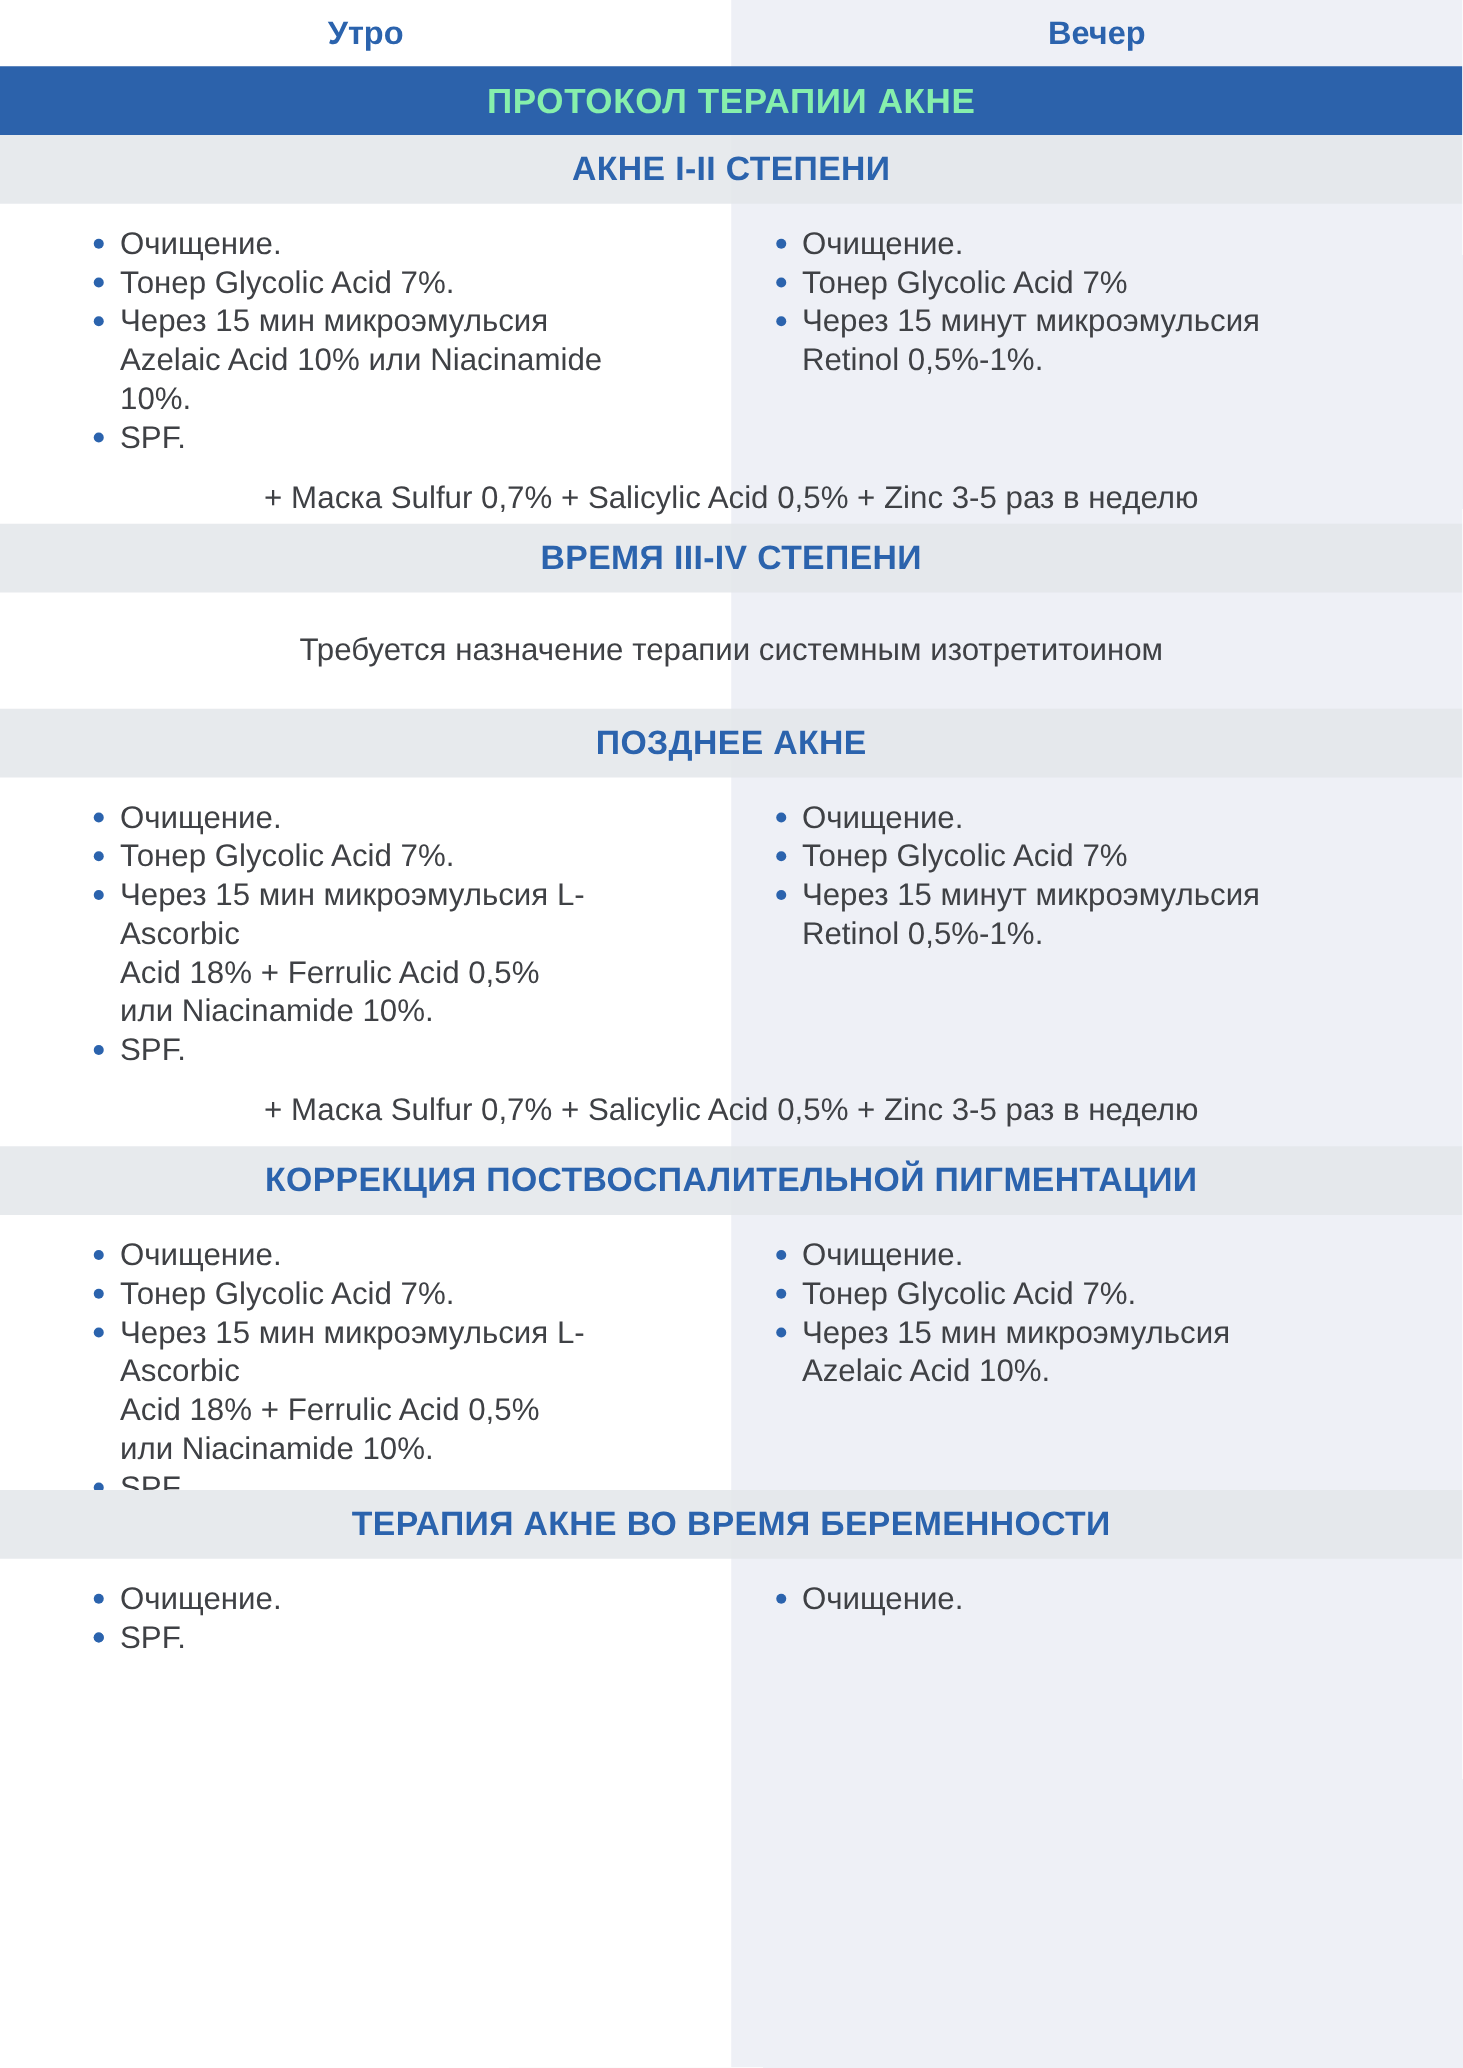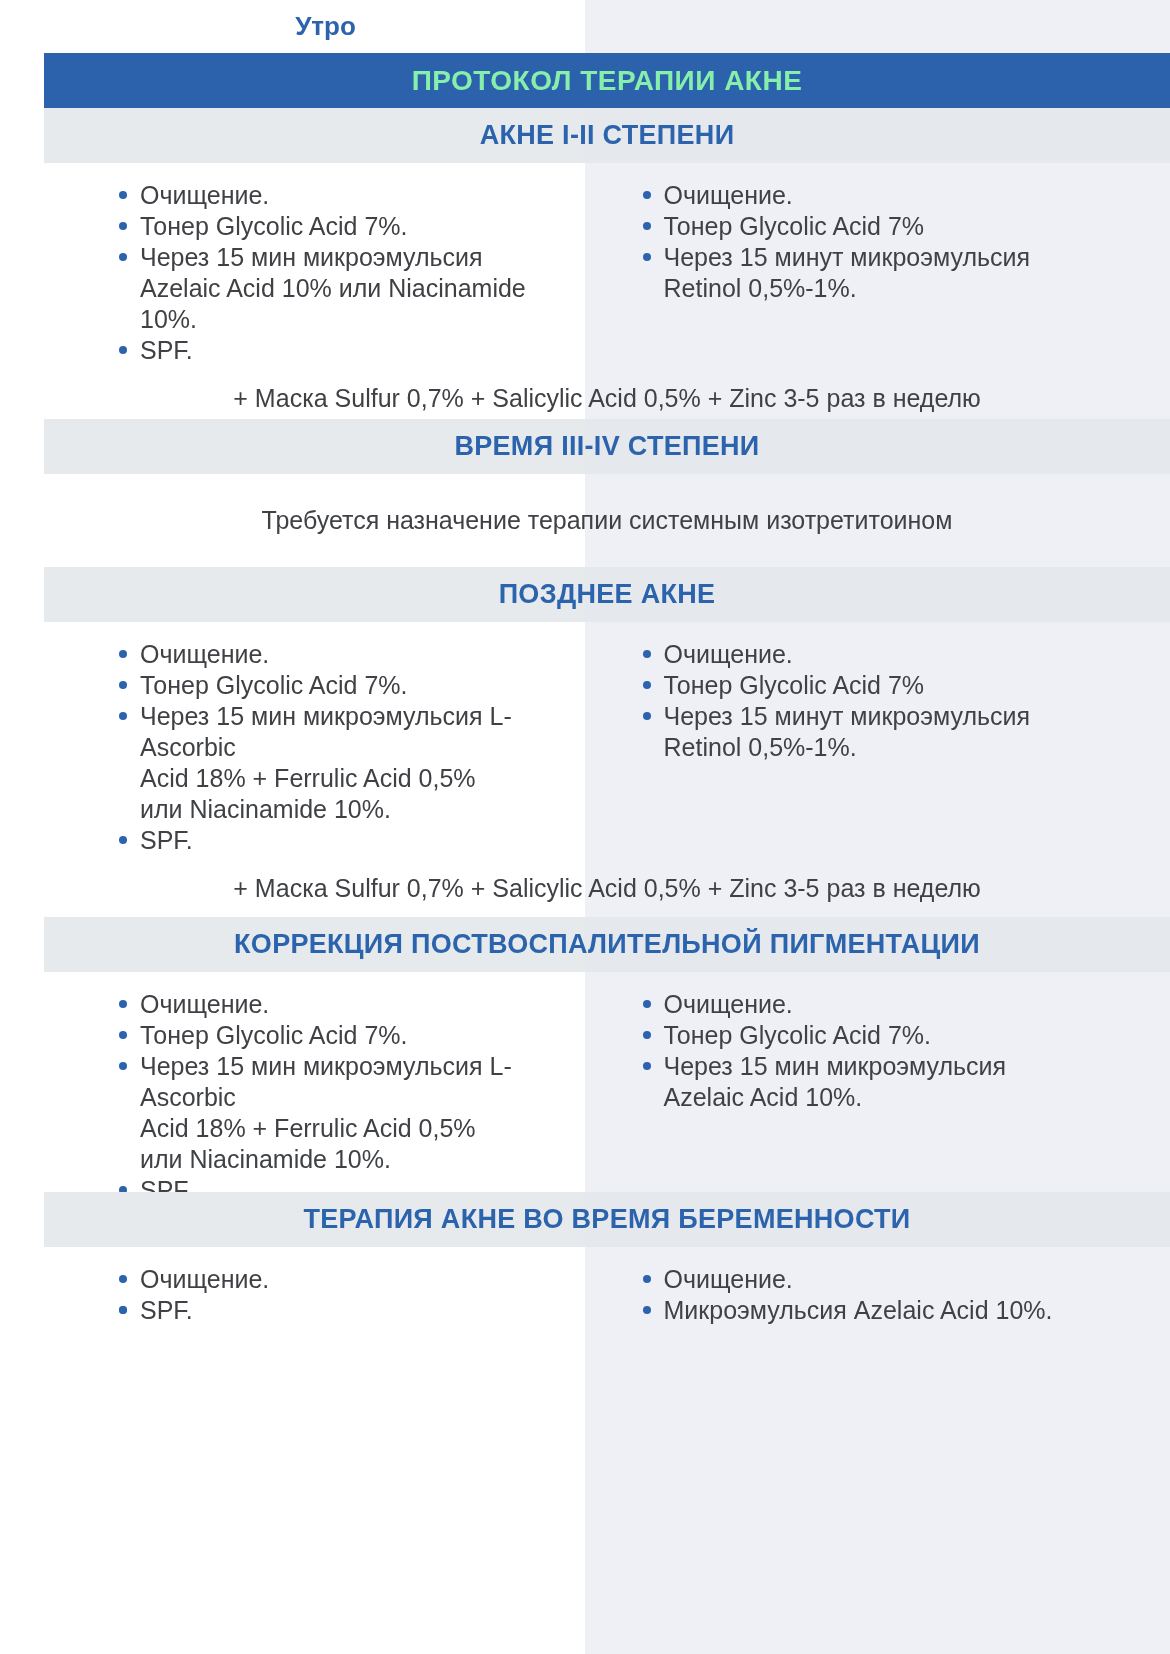--- a/index.html
+++ b/index.html
@@ -12,21 +12,20 @@
   }
   *{margin:0;padding:0;box-sizing:border-box;}
   html,body{background:#fff;}
   .page{
     position:relative;
     width:1170px;height:1654px;
     background:var(--page-bg);
     font-family:"Liberation Sans", sans-serif;
     color:var(--body-text);
     overflow:hidden;
-    padding-left:44px;
   }
   .evening-bg{
     position:absolute;top:0;bottom:0;left:50%;width:50%;
     background:var(--evening-bg);
   }
   .layer{position:relative;z-index:1;}
   .cols-header{
     display:flex;height:53px;align-items:center;
   }
   .col-label{
@@ -79,20 +78,21 @@
 </style>
 </head>
 <body>
 
 <div class="page">
   <div class="evening-bg"></div>
 
   <div class="layer">
     <header class="cols-header">
       <div class="col-label">Утро</div>
+      <div class="col-label">Вечер</div>
     </header>
 
     <div class="banner">
       <span>ПРОТОКОЛ ТЕРАПИИ АКНЕ</span>
     </div>
 
     <section>
       <div class="band">
         <h2>АКНЕ I-II СТЕПЕНИ</h2>
       </div>
@@ -180,19 +180,18 @@
       </div>
       <div class="content c5">
         <div class="cols">
           <ul class="list morning">
             <li><span class="dot"></span><span class="li-text">Очищение.</span></li>
             <li><span class="dot"></span></li>
             <li><span class="dot"></span><span class="li-text">SPF.</span></li>
           </ul>
           <ul class="list evening">
             <li><span class="dot"></span><span class="li-text">Очищение.</span></li>
-            <li><span class="dot"></span><span class="li-text">Микроэмульсия Azelaic Acid 10%.</span></li>
           </ul>
         </div>
       </div>
     </section>
   </div>
 </div>
 
 </body></html>

